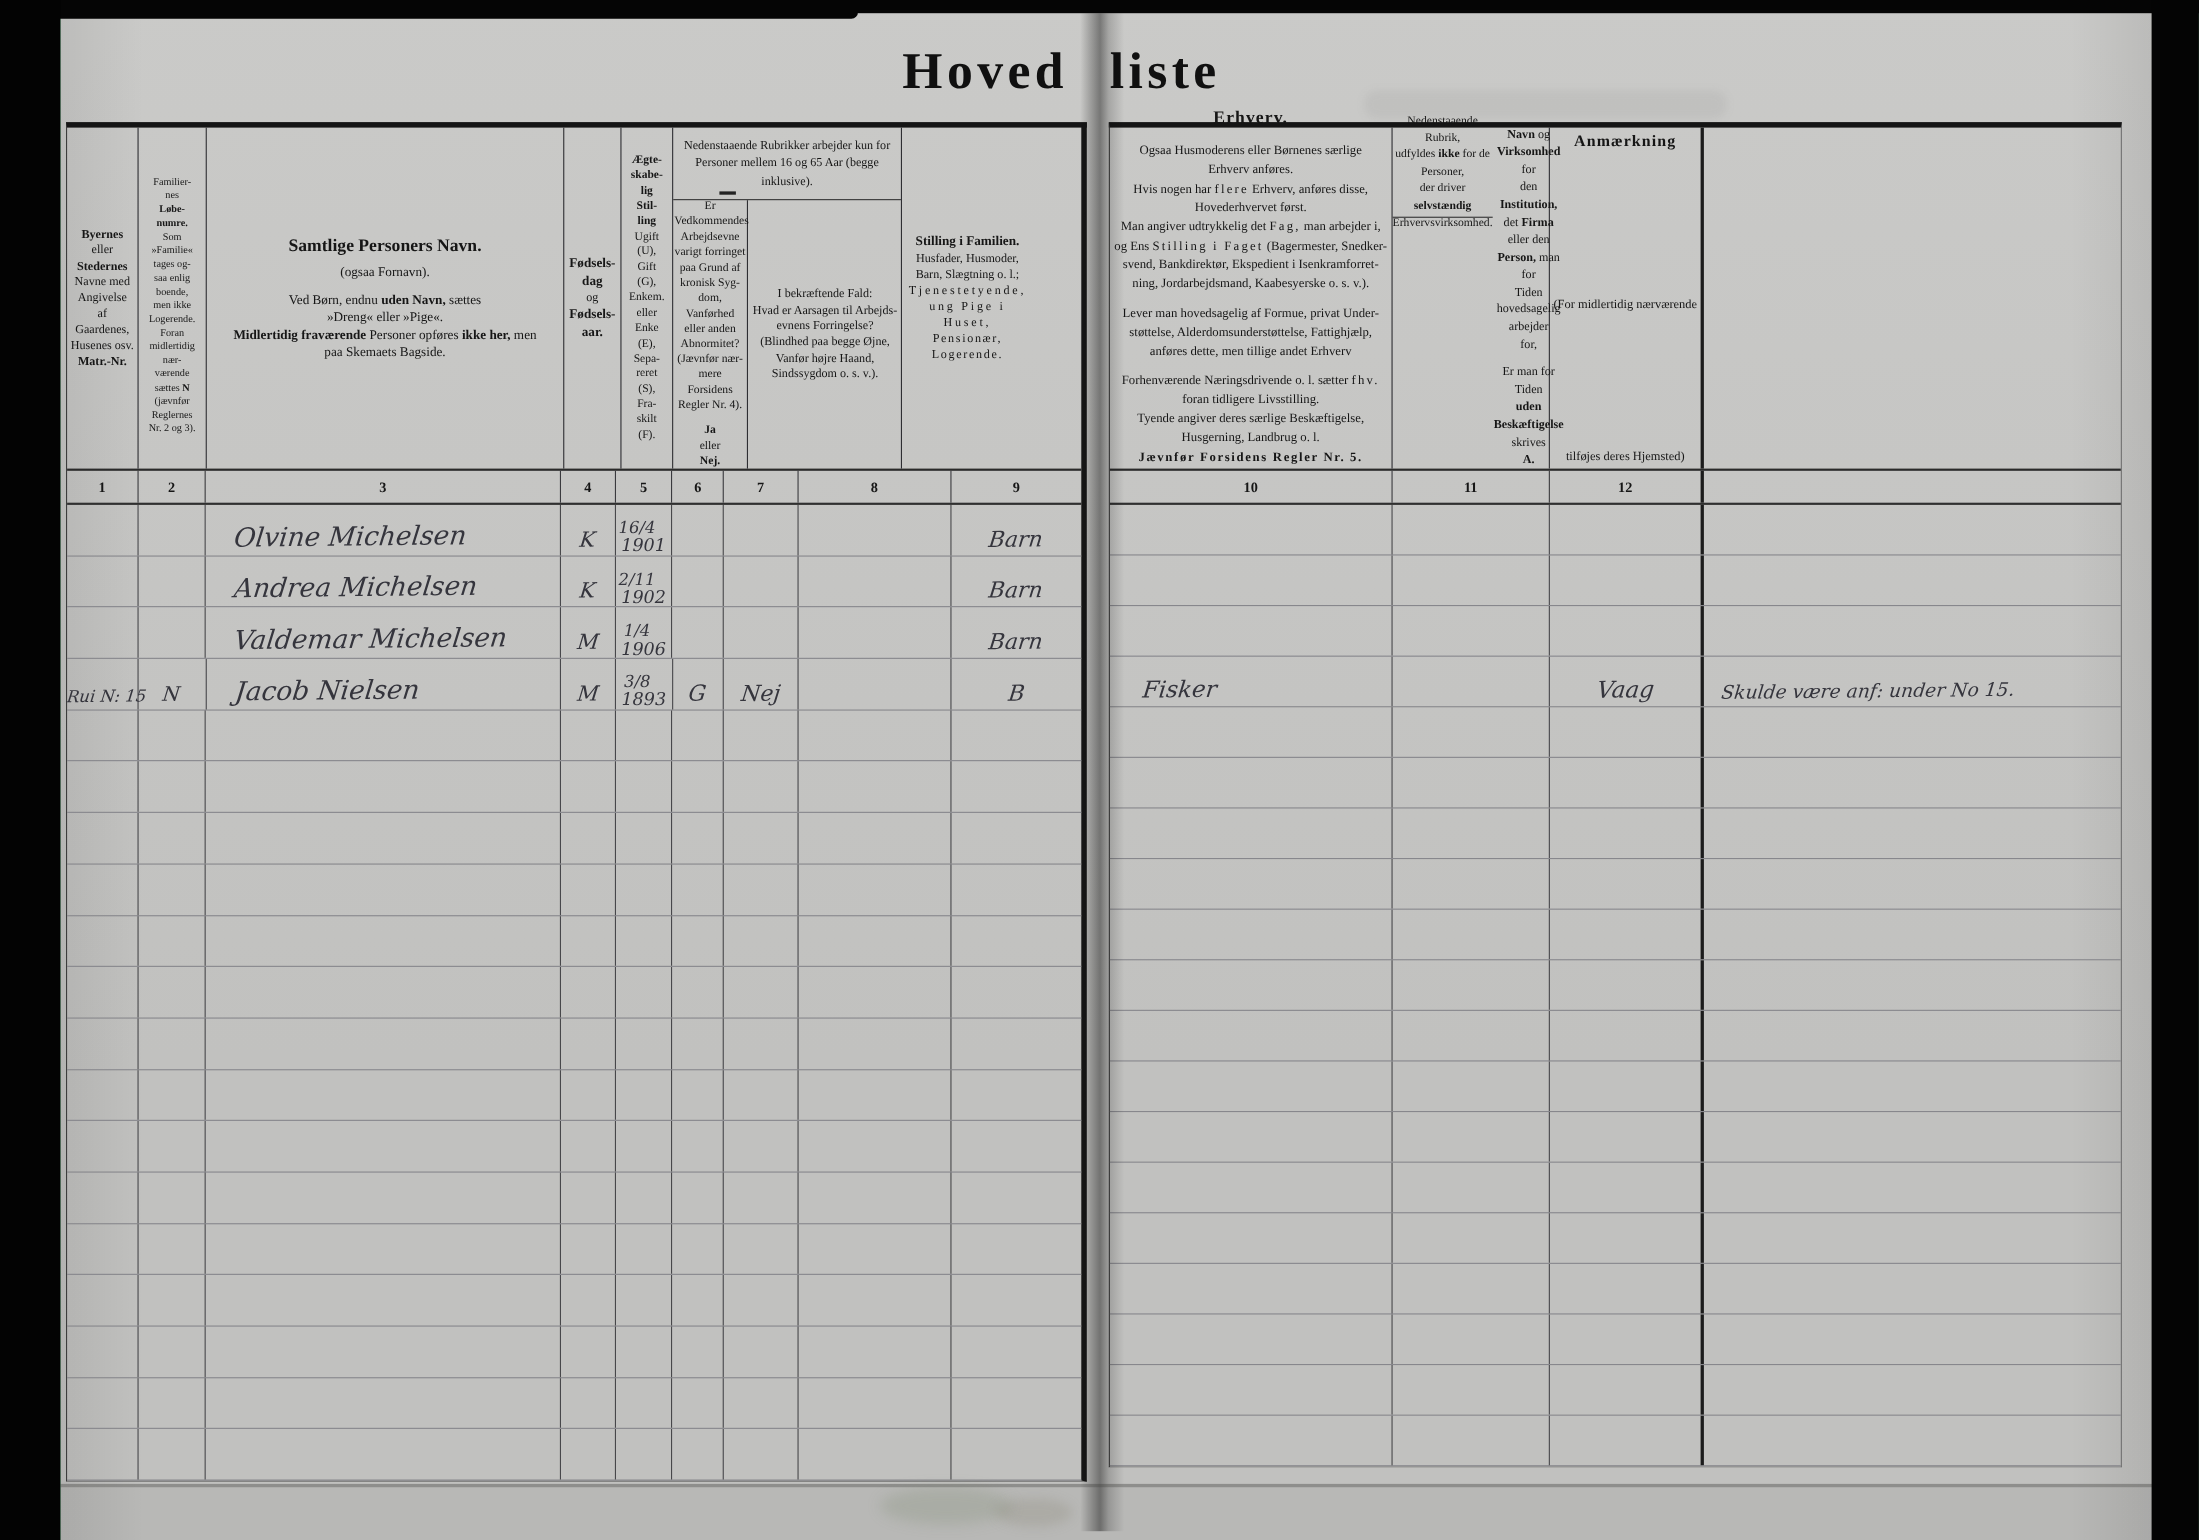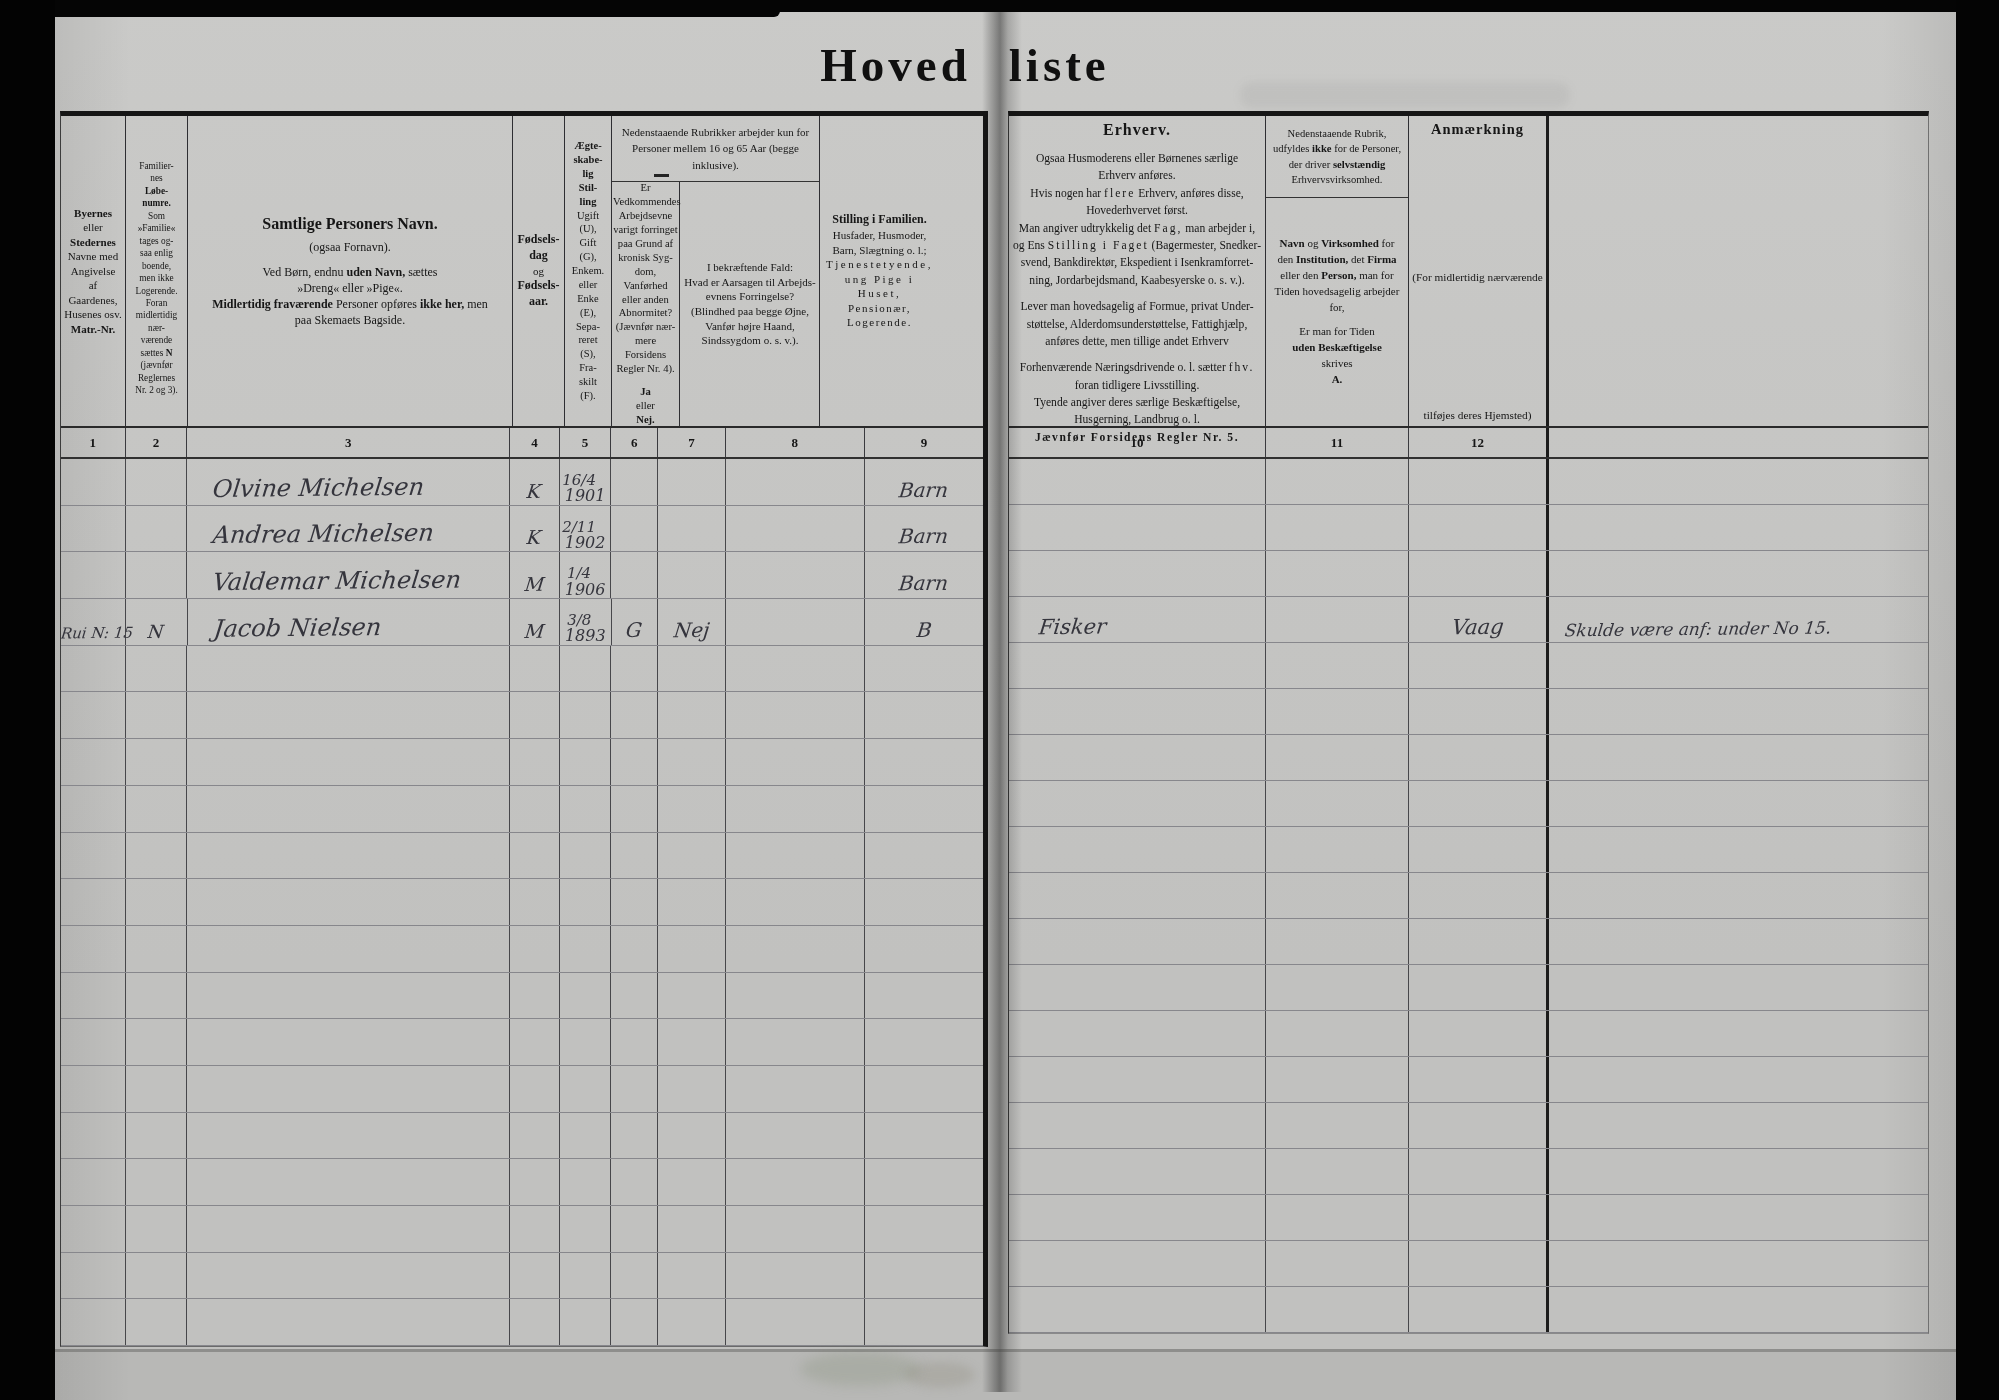--- a/index.html
+++ b/index.html
@@ -46,30 +46,30 @@
   .hl.ttl2{font-size:14.5px;margin-bottom:6px;letter-spacing:1px;}
   .hl.gap-top{margin-top:9px;}
   .hl.spl{letter-spacing:2.5px;}
   .hl.spl2{letter-spacing:1.5px;}
   
   .w1{width:65px;} .w2{width:62px;} .w3{width:325px;} .w4{width:50px;} .w5{width:52px;}
   .w6{width:47px;} .w7{width:68px;} .w8{width:140px;} .w9{width:119px;}
   .hc2{font-size:9.3px;line-height:1.34;justify-content:flex-start;padding-top:44px;}
   .hc6{font-size:10.5px;font-family:Liberation Serif, serif;}
   .hc7{font-size:10.6px;}
-  .hc10{font-size:11.6px;justify-content:space-between;line-height:1.5;}
+  .hc10{font-size:11.6px;justify-content:flex-end;line-height:1.5;}
   .hc11m{font-size:11px;line-height:1.45;}
   .hc12{font-size:11.3px;line-height:1.6;}
   .g78{position:relative;box-sizing:border-box;width:208px;display:flex;flex-direction:column;border-right:1px solid #2e2e32;}
   .gtop{box-sizing:border-box;height:66px;border-bottom:1px solid #333;display:flex;flex-direction:column;
         justify-content:center;text-align:center;font-size:11px;line-height:1.5;}
   .gdash{position:absolute;left:42px;top:58px;width:15px;height:3px;background:#242424;}
   .gcols{display:flex;height:244px;}
   .g78 .hcell{height:100%;}
-  .c11wrap{box-sizing:border-box;display:flex;flex-direction:column;border-right:1px solid #2e2e32;}
+  .c11wrap{box-sizing:border-box;display:flex;flex-direction:row;border-right:1px solid #2e2e32;}
   .c11top{box-sizing:border-box;height:82px;border-bottom:1px solid #333;display:flex;flex-direction:column;
           justify-content:center;text-align:center;font-size:10.6px;line-height:1.45;}
   .c11main{flex:1;display:flex;flex-direction:column;justify-content:center;text-align:center;}
   .v10{width:257px;} .v11{width:143px;} .v12{width:140px;} .vb{width:378px;}
   .bthick{border-right:3px solid #1c1c1c !important;justify-content:space-between;}
   .noborder{border-right:none !important;}
 
   
   .numrow{display:flex;height:33px;border-top:2px solid #2a2a2a;border-bottom:2px solid #303030;box-sizing:border-box;}
   .ncell{box-sizing:border-box;display:flex;align-items:center;justify-content:center;

